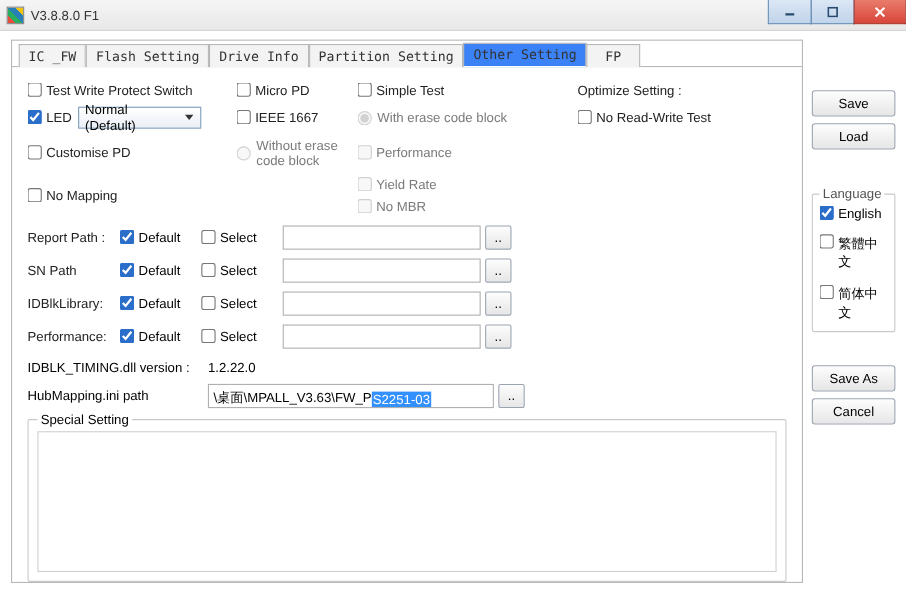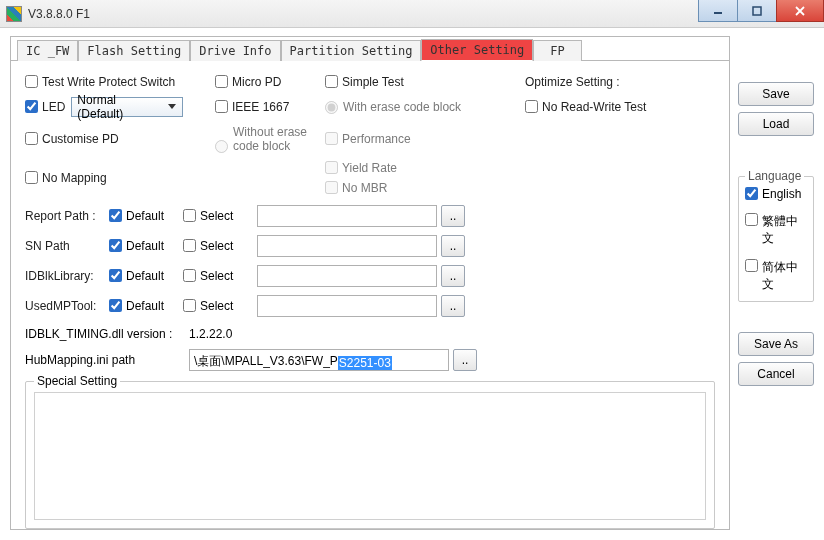--- a/index.html
+++ b/index.html
@@ -106,21 +106,21 @@
     border-bottom: none;
     padding: 3px 8px;
     margin-right: 0px;
     background: #f3f3f3;
     position: relative;
     top: 1px;
     color: #333;
     cursor: pointer;
   }
   .tab.active {
-    background: #ef4444;
+    background: #3b82f6;
     border-bottom: 1px solid #fff;
     top: 1px;
   }
 
   .tabbody {
     padding: 14px 14px 10px 14px;
     height: calc(100% - 24px);
     position: relative;
   }
 
@@ -146,21 +146,21 @@
     align-items: center;
     justify-content: space-between;
     padding: 0 3px 0 5px;
     font-size: 12px;
   }
   .dropdown .arrow {
     width: 16px; height: 16px;
     display:flex; align-items:center; justify-content:center;
   }
 
-  .radio { display:inline-flex; align-items:flex-end; gap:5px; }
+  .radio { display:inline-flex; align-items:center; gap:5px; }
   .radio input { margin:0; }
 
   .section-header { font-weight: normal; color:#222; }
 
   .paths {
     margin-top: 10px;
     display: grid;
     grid-template-columns: 80px 70px 70px 180px 28px;
     row-gap: 8px;
     column-gap: 4px;
@@ -364,21 +364,21 @@
             <input type="checkbox" checked="" style="">
             <span>Default</span>
           </label>
         <label class="chk">
             <input type="checkbox" style="">
             <span>Select</span>
           </label>
         <input class="tinput" value="" style="">
         <div class="browse">..</div>
 
-        <div class="labelcell">UsedMPTool:</div>
+        <div class="labelcell">Performance:</div>
         <label class="chk">
             <input type="checkbox" checked="" style="">
             <span>Default</span>
           </label>
         <label class="chk">
             <input type="checkbox" style="">
             <span>Select</span>
           </label>
         <input class="tinput" value="" style="">
         <div class="browse">..</div>

